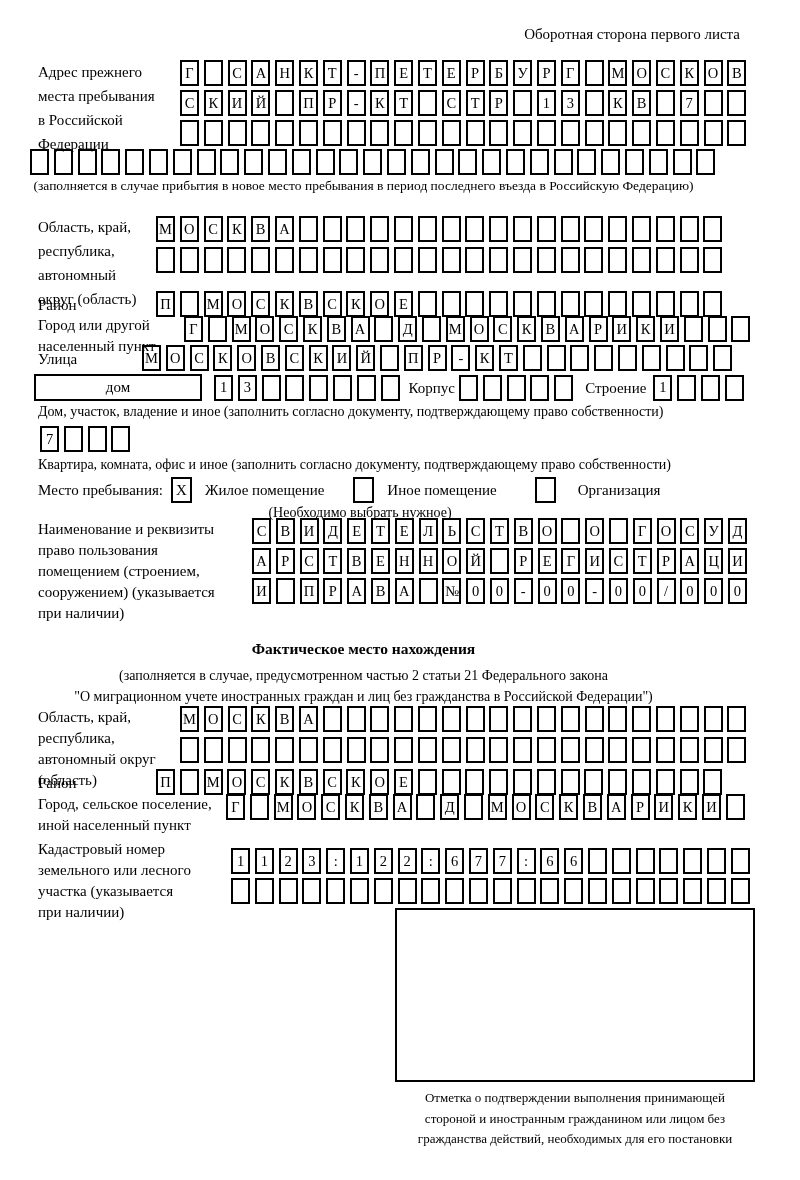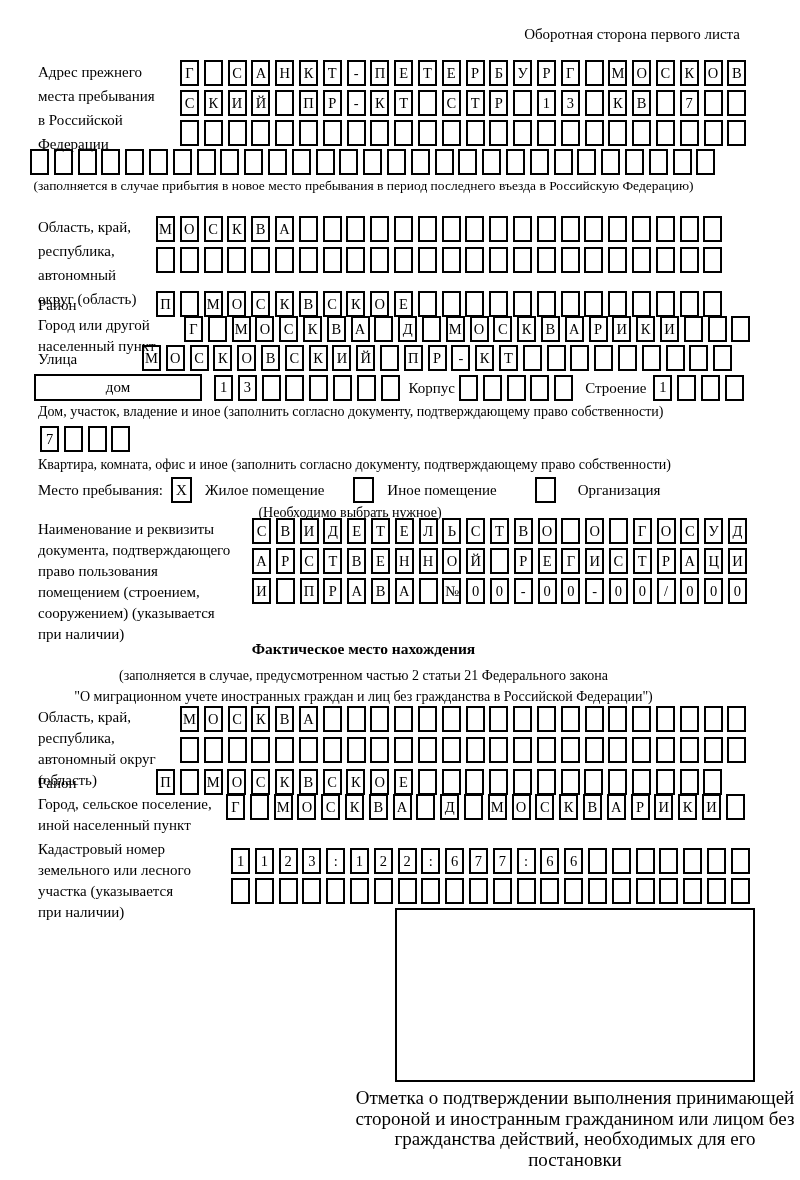--- a/index.html
+++ b/index.html
@@ -13,21 +13,21 @@
     display:flex;align-items:center;justify-content:center;font-size:14.5px;overflow:hidden;}
   .note{font-size:13.5px;}
   .center{left:0;width:727px;text-align:center;}
   .title{font-weight:bold;font-size:16px;}
   .labelbox{border:2px solid #000;box-sizing:border-box;height:27px;display:flex;
     align-items:center;justify-content:center;font-size:15px;}
   .chk{width:21px;height:26px;border:2px solid #000;box-sizing:border-box;display:flex;
     align-items:center;justify-content:center;font-size:15px;}
   .inlinerow{position:absolute;display:flex;align-items:center;}
   .stamp{position:absolute;border:2px solid #000;box-sizing:border-box;background:#fff;}
-  .cap{font-size:19px;line-height:20.5px;text-align:center;}
+  .cap{font-size:13px;line-height:20.5px;text-align:center;}
 </style>
 </head>
 <body>
 
 <div id="form">
 
   <div class="abs lbl" style="top:22px;right:60px;">Оборотная сторона первого листа</div>
 
   <div class="abs lbl" style="left:38px;top:60px;">
     <div>Адрес прежнего</div>
@@ -336,25 +336,24 @@
 
   <div class="inlinerow" style="left:38px;top:477px;">
     <div class="lbl">Место пребывания:</div>
     <div class="chk" style="margin-left:8px;">X</div>
     <div class="lbl" style="margin-left:13px;">Жилое помещение</div>
     <div class="chk" style="margin-left:29px;"></div>
     <div class="lbl" style="margin-left:13px;">Иное помещение</div>
     <div class="chk" style="margin-left:38px;"></div>
     <div class="lbl" style="margin-left:22px;">Организация</div>
   </div>
-  <div class="abs note" style="left:170px;top:505px;width:360px;text-align:center;font-size:14px;">(Необходимо выбрать нужное)</div>
+  <div class="abs note" style="left:180px;top:505px;width:360px;text-align:center;font-size:14px;">(Необходимо выбрать нужное)</div>
 
   <div class="abs lbl-sm" style="left:38px;top:519px;">
     <div>Наименование и реквизиты</div>
-    <div>документа, подтверждающего</div>
     <div>право пользования</div>
     <div>помещением (строением,</div>
     <div>сооружением) (указывается</div>
     <div>при наличии)</div>
   </div>
   <div class="cellrow" style="left:252px;top:518px;">
       <span class="cell">С</span>
       <span class="cell">В</span>
       <span class="cell">И</span>
       <span class="cell">Д</span>

